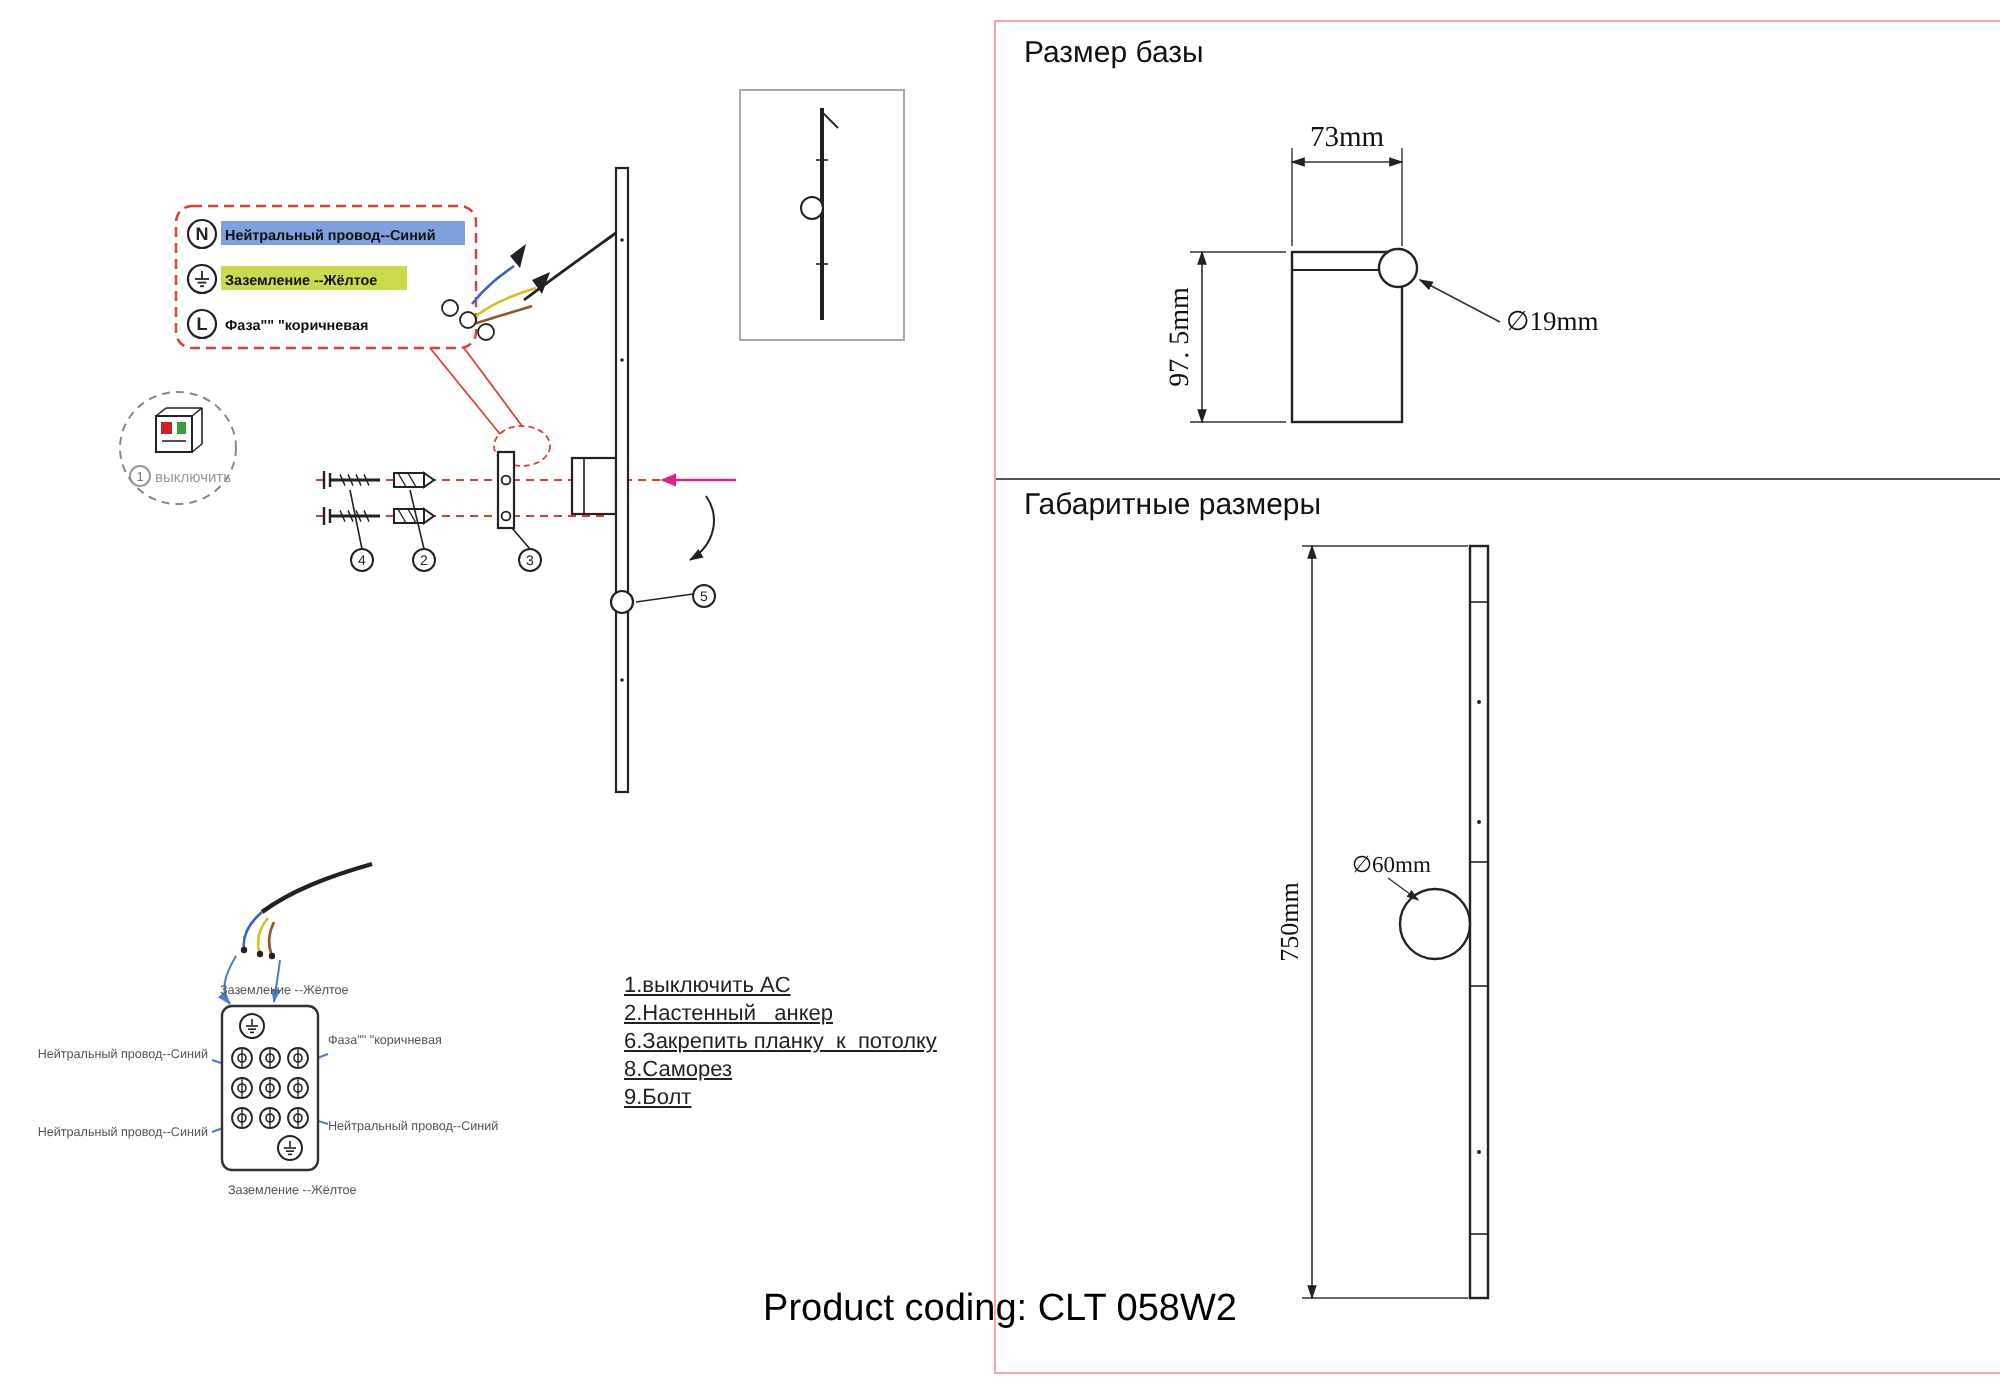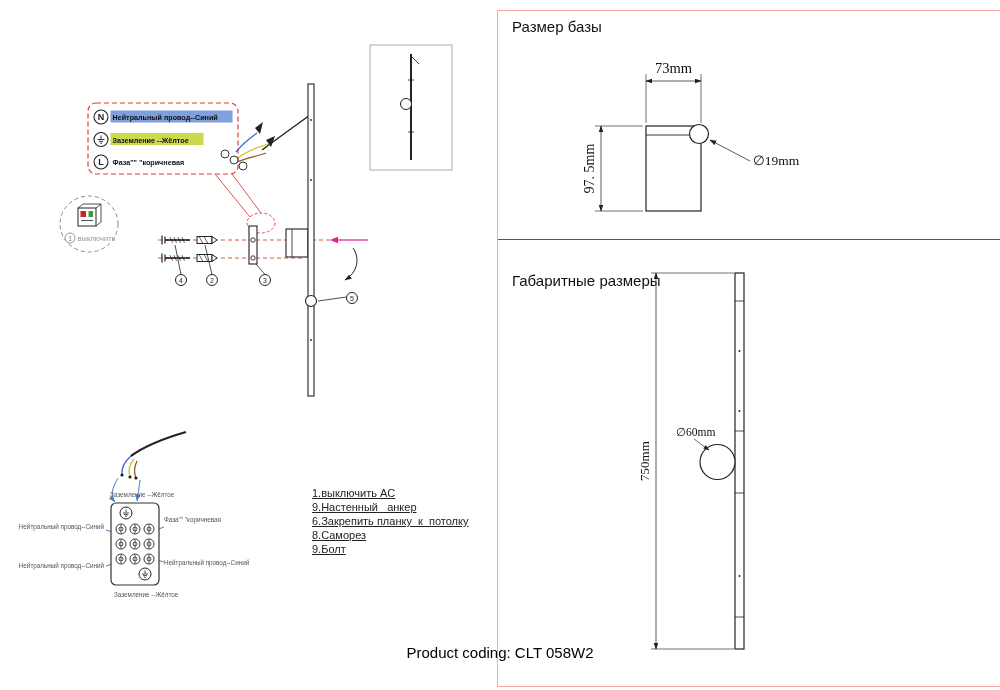--- a/index.html
+++ b/index.html
@@ -3,26 +3,26 @@
 <meta charset="utf-8">
 <style>
   html,body{margin:0;padding:0;}
   body{width:1000px;height:690px;background:#fff;position:relative;overflow:hidden;
        font-family:"Liberation Sans",sans-serif;}
   .page{position:absolute;inset:0;}
   svg text{user-select:none;}
   .left-svg{position:absolute;left:0;top:0;}
   .steps{position:absolute;left:312px;top:486px;font-size:11px;line-height:14px;color:#222;text-decoration:underline;}
   .steps div{white-space:pre;}
-  .footer{position:absolute;left:0;right:0;top:644px;text-align:center;font-size:15px;color:#000;}
+  .footer{position:absolute;left:0;right:0;top:644px;text-align:center;font-size:19px;color:#000;}
   .right-panel{position:absolute;left:497px;top:10px;width:546px;height:677px;
                border:1px solid #fca5a5;box-sizing:border-box;background:#fff;}
   .rp-title{position:absolute;left:14px;font-size:15px;color:#111;}
   .rp-title.t1{top:7px;}
-  .rp-title.t2{top:233px;margin-top:28px;}
+  .rp-title.t2{top:233px;}
   .rp-divider{position:absolute;left:0;right:0;top:228px;border-top:1px solid #555;height:0;}
   .rp-svg{position:absolute;left:0;}
   .dim{font-family:"Liberation Serif","DejaVu Serif",serif;fill:#111;}
 </style>
 </head>
 <body>
 
 <div class="page">
 
   <svg class="left-svg" width="497" height="690" viewBox="0 0 497 690">
@@ -260,21 +260,21 @@
         <text x="164" y="522">Фаза"" "коричневая</text>
         <text x="104" y="568" text-anchor="end">Нейтральный провод--Синий</text>
         <text x="164" y="565">Нейтральный провод--Синий</text>
         <text x="114" y="597">Заземление --Жёлтое</text>
       </g>
     </g>
   </svg>
 
   <div class="steps">
     <div>1.выключить AC</div>
-    <div>9.Настенный   анкер</div>
+    <div>2.Настенный   анкер</div>
     <div>6.Закрепить планку  к  потолку</div>
     <div>8.Саморез</div>
     <div>9.Болт</div>
   </div>
 
   <div class="right-panel">
     <div class="rp-title t1">Размер базы</div>
 
     <svg class="rp-svg" style="top:0;" width="499" height="227" viewBox="0 0 499 227">
       <defs>

